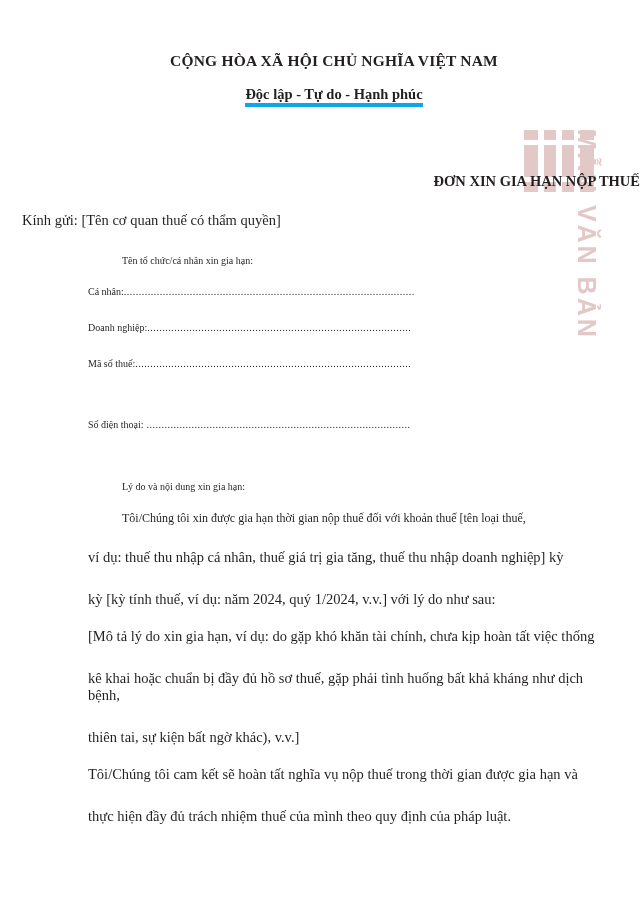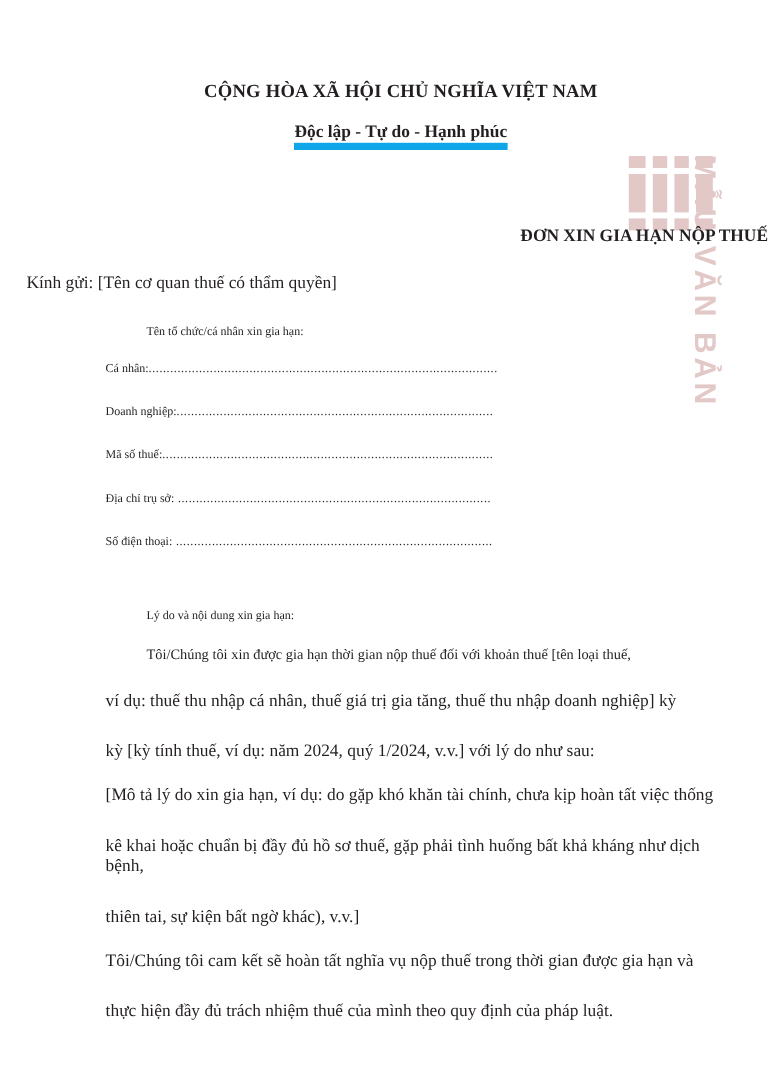--- a/index.html
+++ b/index.html
@@ -60,35 +60,35 @@
   .doc-body {
     position: absolute;
     left: 0;
     top: 0;
     width: 640px;
     padding: 52px 0 0 0;
   }
 
   .title-block {
     text-align: center;
-    margin: 16px auto;
+    margin: 0 auto;
     width: 516px;
   }
   .nation-title {
     font-weight: 700;
     font-size: 15.5px;
     letter-spacing: .2px;
     margin: 0 0 0 28px;
   }
   .motto {
     font-weight: 700;
     font-size: 14.5px;
     margin: 16px 0 0 28px;
   }
-  .motto u { text-decoration: none; border-bottom: 6px solid #0ea5e9; padding-bottom: 1px;}
+  .motto u { text-decoration: none; border-bottom: 4px solid #0ea5e9; padding-bottom: 1px;}
 
   .doc-title {
     text-align: right;
     font-weight: 700;
     font-size: 14.5px;
     margin: 70px 0 0 28px;
   }
 
   .kinh-gui {
     font-size: 14.5px;
@@ -164,21 +164,20 @@
 
     <div class="sp-20"></div>
 
     <div class="block-lines">
       <p class="field-line"><span>Cá nhân:</span><span class="dots">.................................................................................................</span></p>
       <div class="line-gap"></div>
       <p class="field-line"><span>Doanh nghiệp:</span><span class="dots">........................................................................................</span></p>
       <div class="line-gap"></div>
       <p class="field-line"><span>Mã số thuế:</span><span class="dots">............................................................................................</span></p>
       <div class="line-gap"></div>
-      <p class="field-line"><span>Địa chỉ trụ sở:</span><span class="dots"> .......................................................................................</span></p>
       <div class="line-gap"></div>
       <p class="field-line"><span>Số điện thoại:</span><span class="dots"> ........................................................................................</span></p>
       <div class="line-gap"></div>
     </div>
 
     <div class="sp-26"></div>
 
     <div class="section-head">Lý do và nội dung xin gia hạn:</div>
 
     <div class="sp-20"></div>

